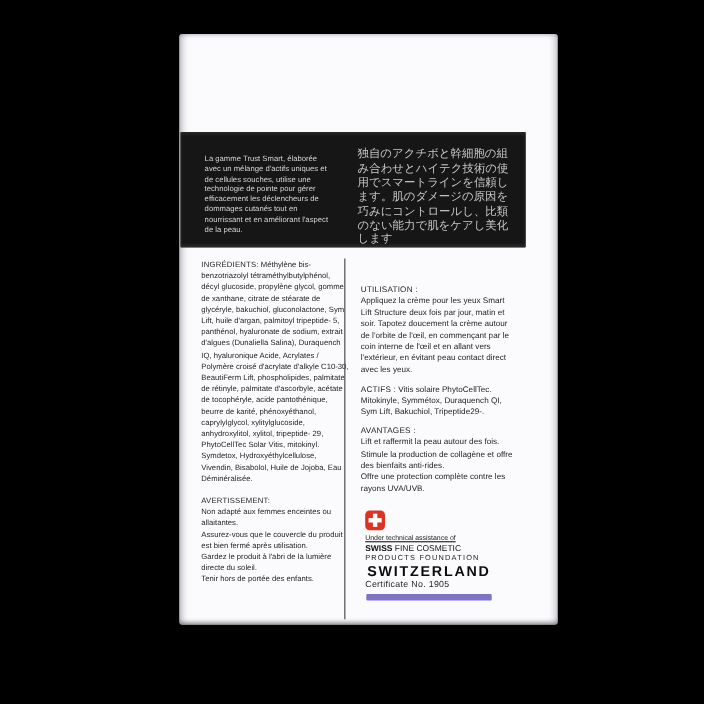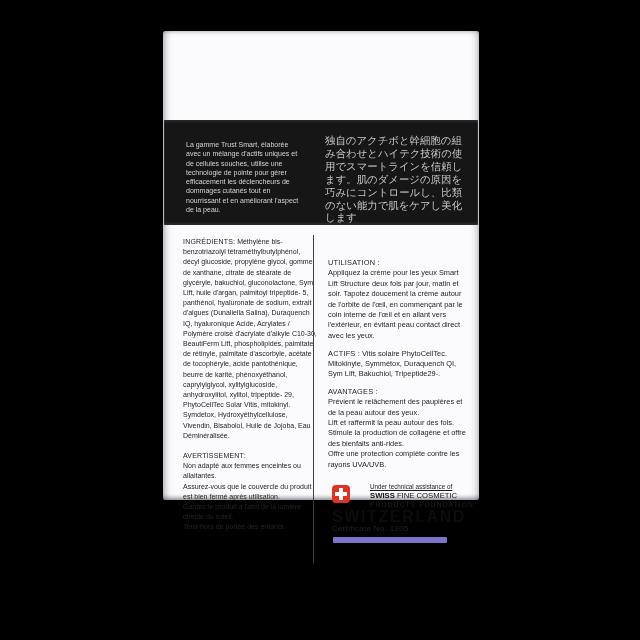--- a/index.html
+++ b/index.html
@@ -2,59 +2,60 @@
 <html style="--accent-bar: #7d73c9; --swiss-red: #e03222; --band-background: #161616;"><head>
 <meta charset="utf-8">
 <style>
   html,body{margin:0;padding:0;}
   body{
     width:640px;height:640px;background:#000;position:relative;overflow:hidden;
     font-family:"Liberation Sans","DejaVu Sans",sans-serif;
     -webkit-font-smoothing:antialiased;
   }
   .box{
-    position:absolute;left:163px;top:31px;width:316px;height:469px;
+    position:absolute;left:163px;top:31px;width:316px;height:537px;
     background:#fbfbfd;border-radius:3px;
     box-shadow:
       inset 5px 0 7px -3px rgba(110,110,125,.55),
       inset -5px 0 7px -3px rgba(110,110,125,.45),
       inset 0 -4px 4px -2px rgba(50,50,60,.5),
       inset 0 3px 3px -2px rgba(190,190,205,.6);
+    padding-left: 28px;
   }
   .band{
     position:absolute;left:1px;top:89px;width:314px;height:105px;
     background:var(--band-background,#161616);border-radius:1px;
     box-shadow:inset 0 2px 3px rgba(70,70,70,.4), inset 0 -2px 3px rgba(90,90,90,.35);
   }
   .band p{margin:0;position:absolute;}
   .fr-text{left:22px;top:20px;width:114px;font-size:7px;line-height:9.3px;color:#d5d5d5;}
   .jp-text{left:161px;top:15px;width:142px;font-size:10.4px;line-height:12.9px;color:#c9c9c9;}
   .col{position:absolute;color:#242424;}
   .col-left{left:20px;top:206px;width:134px;font-size:7px;line-height:10.2px;}
   .col-right{left:165px;top:205px;width:142px;font-size:7.4px;line-height:10.4px;margin-top:22px;}
   .divider{position:absolute;left:150px;top:204px;width:1px;height:328px;background:#3e3e3e;}
   .para{margin:0 0 10px 0;}
   .sec-label{letter-spacing:.2px;}
   .block{margin-bottom:7px;}
   .line{display:block;}
   .cert{width:116px;margin:13px 0 0 4px;}
-  .cert-row{display:flex;align-items:flex-start;gap:20px;}
+  .cert-row{display:flex;align-items:flex-start;gap:4px;flex-direction:column;}
   .flag{
     width:18px;height:18px;border-radius:4px;position:relative;flex:0 0 auto;margin-top:2px;
     background:var(--swiss-red,#e03222);
   }
   .flag::before,.flag::after{content:"";position:absolute;background:#fff;left:50%;top:50%;}
   .flag::before{width:4px;height:12px;transform:translate(-50%,-50%);}
   .flag::after{width:12px;height:4px;transform:translate(-50%,-50%);}
   .cert-lines{flex:1;}
   .assist-line{font-size:6.3px;line-height:8px;color:#1a1a1a;text-decoration:underline;white-space:nowrap;}
   .org-line{font-size:7.7px;line-height:9px;color:#111;white-space:nowrap;}
   .org-line b{font-weight:700;}
   .org-line2{font-size:6.7px;line-height:9px;color:#222;letter-spacing:1.1px;white-space:nowrap;}
-  .country{font-size:16px;font-weight:700;letter-spacing:1.6px;color:#0c0c0c;text-align:center;margin-top:3px;white-space:nowrap;}
+  .country{font-size:13px;font-weight:700;letter-spacing:1.6px;color:#0c0c0c;text-align:center;margin-top:3px;white-space:nowrap;}
   .cert-no{font-size:8px;color:#222;margin-top:1px;letter-spacing:.3px;}
   .accent-bar{width:114px;height:6px;margin:3px auto 0 auto;border-radius:1px;background:var(--accent-bar,#7d73c9);}
 </style>
 </head>
 <body>
 
 <div class="box">
 
   <div class="band">
     <p class="fr-text">La gamme Trust Smart, élaborée avec un mélange d'actifs uniques et de cellules souches, utilise une technologie de pointe pour gérer efficacement les déclencheurs de dommages cutanés tout en nourrissant et en améliorant l'aspect de la peau.</p>
@@ -78,21 +79,20 @@
   <div class="col col-right">
     <div class="block">
       <span class="line sec-label">UTILISATION :</span>
       <span>Appliquez la crème pour les yeux Smart Lift Structure deux fois par jour, matin et soir. Tapotez doucement la crème autour de l'orbite de l'œil, en commençant par le coin interne de l'œil et en allant vers l'extérieur, en évitant peau contact direct avec les yeux.</span>
     </div>
 
     <p class="block"><span class="sec-label">ACTIFS :</span> <span>Vitis solaire PhytoCellTec. Mitokinyle, Symmétox, Duraquench QI, Sym Lift, Bakuchiol, Tripeptide29-.</span></p>
 
     <div class="block">
       <span class="line sec-label">AVANTAGES :</span>
-      <span class="line">Prévient le relâchement des paupières et de la peau autour des yeux.</span>
       <span class="line">Lift et raffermit la peau autour des fois.</span>
       <span class="line">Stimule la production de collagène et offre des bienfaits anti-rides.</span>
       <span class="line">Offre une protection complète contre les rayons UVA/UVB.</span>
     </div>
 
     <div class="cert">
       <div class="cert-row">
         <div class="flag"></div>
         <div class="cert-lines">
           <div class="assist-line">Under technical assistance of</div>

